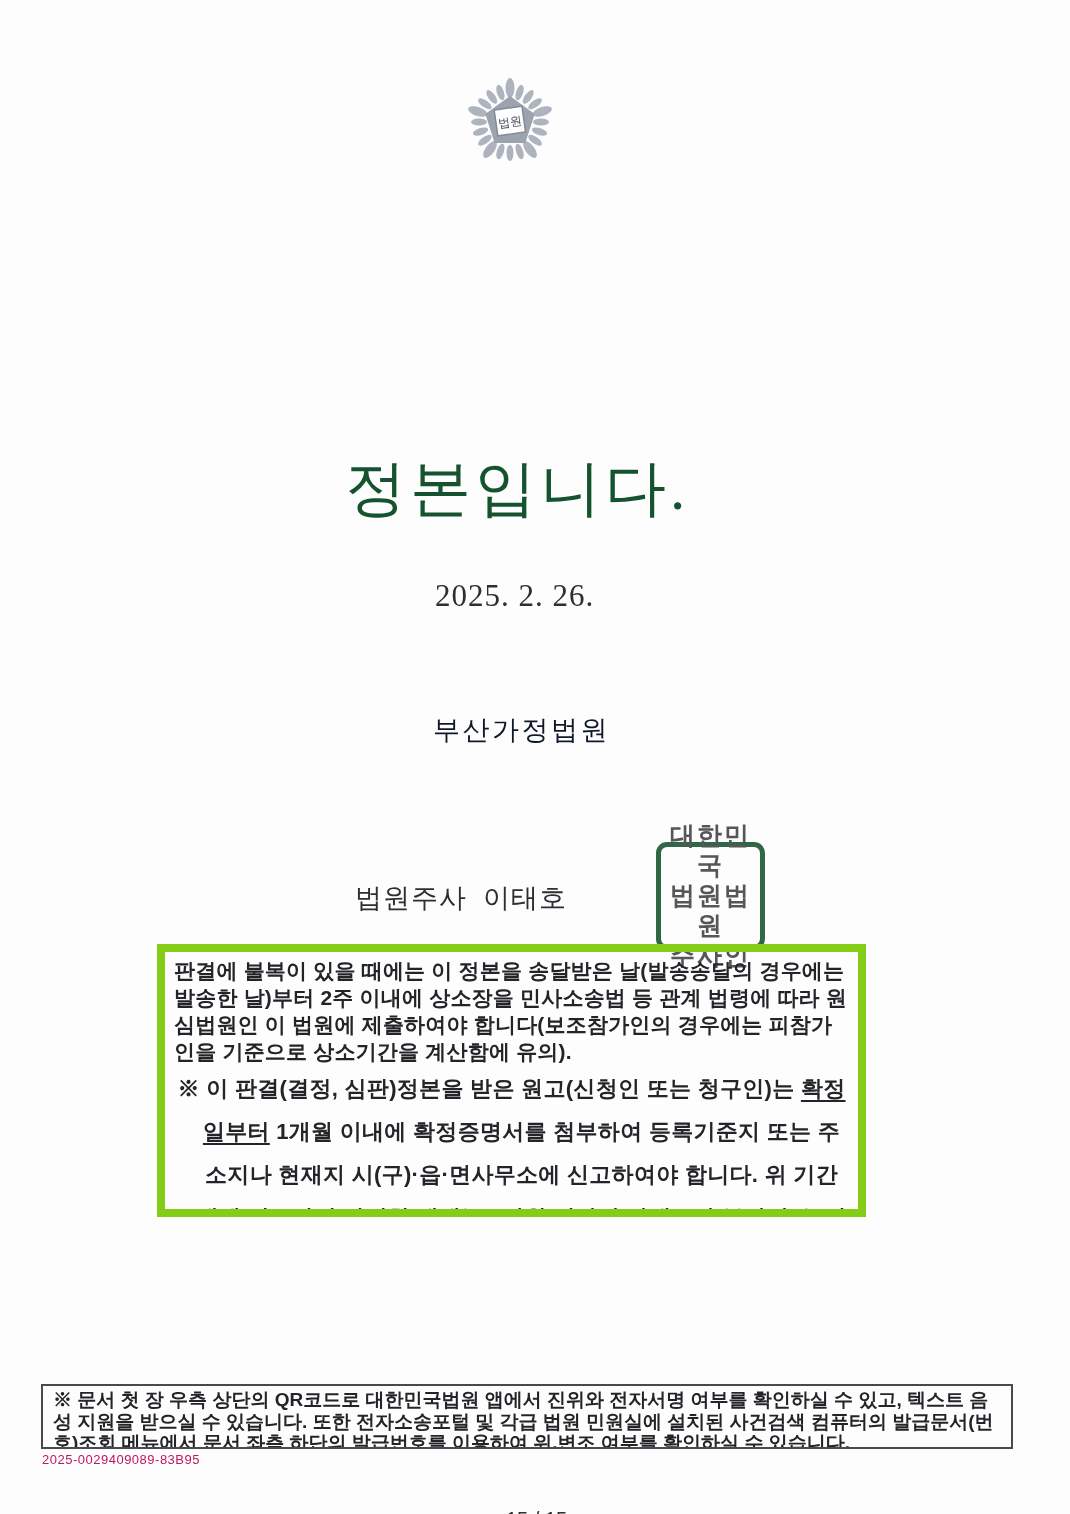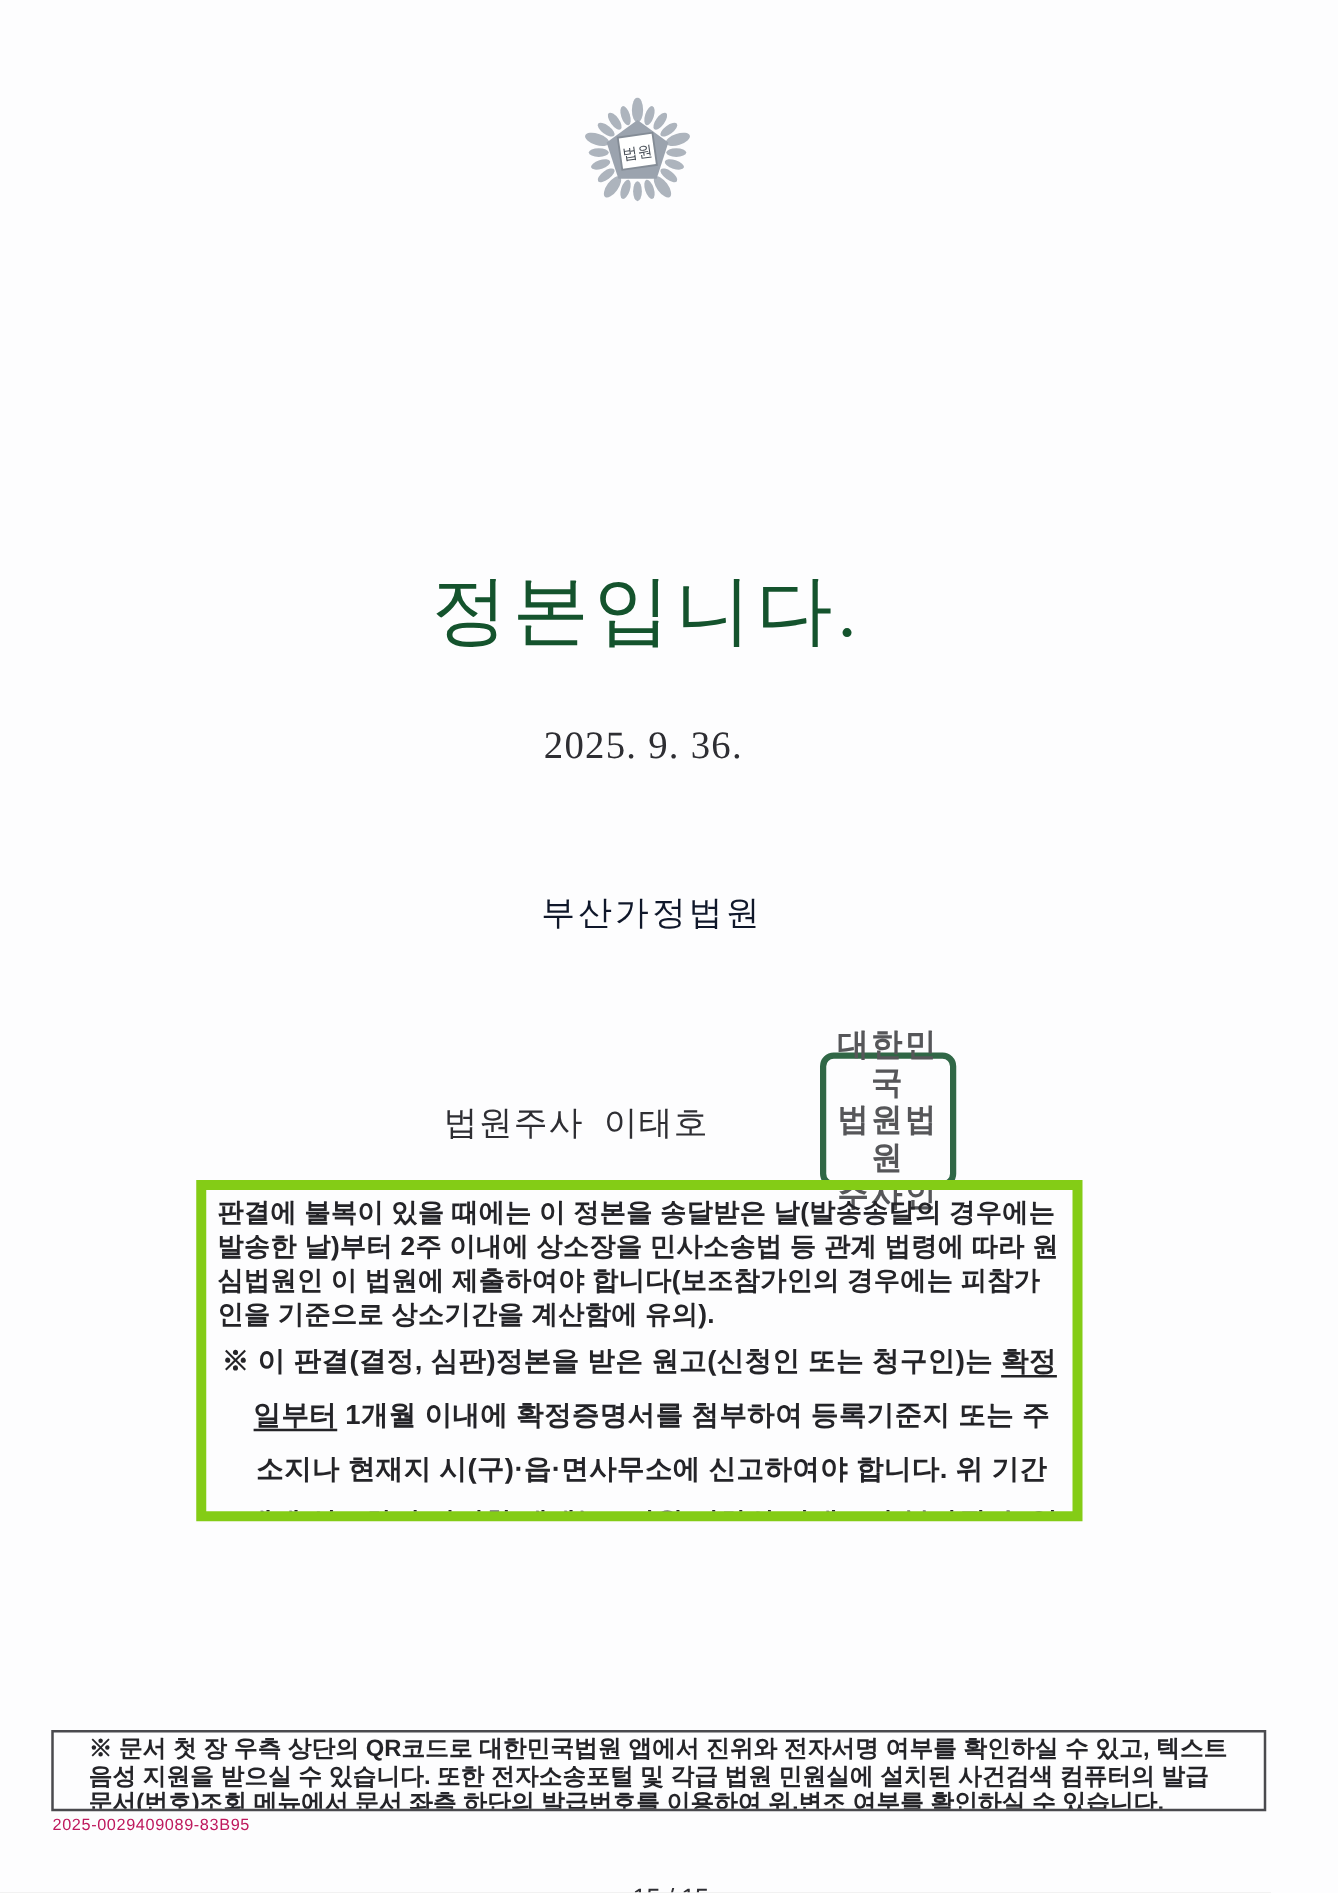--- a/index.html
+++ b/index.html
@@ -53,21 +53,21 @@
     letter-spacing:0.2px; color:#242428;
   }
   .notice-para2 {
     margin:2px 0 0 0; font-weight:bold; font-size:22px; line-height:43px;
     letter-spacing:0.3px; color:#242428; padding-left:20px; text-indent:-20px;text-align:center;
   }
   .u { text-decoration:underline; text-underline-offset:4px; }
   
   .footer-box {
     position:absolute; left:41px; top:1384px; width:972px; height:65px;
-    border:2px solid #4a4a4e; box-sizing:border-box; padding:3px 28px;
+    border:2px solid #4a4a4e; box-sizing:border-box; padding:3px 10px;
     overflow:hidden;
   }
   .footer-box p {
     margin:0; font-weight:bold; font-size:19px; line-height:21.5px; color:#242428;
   }
   .doc-number {
     position:absolute; left:42px; top:1452px; font-size:13px;
     letter-spacing:0.5px; color:#be185d; white-space:nowrap;
   }
   .page-number {
@@ -105,21 +105,21 @@
     </g>
     <polygon points="50,18 74.7,36 65.3,65 34.7,65 25.3,36" fill="#9ba3ae"></polygon>
     <g transform="rotate(-8 50 44)">
       <rect x="36" y="30" width="28" height="26" fill="#ffffff" stroke="#848c96" stroke-width="1.5"></rect>
       <text x="50" y="48" text-anchor="middle" font-size="12" fill="#454c55">법원</text>
     </g>
   </svg>
 
   <div class="doc-title">정본입니다.</div>
 
-  <div class="doc-date">2025. 9. 36.</div>
+  <div class="doc-date">2025. 2. 26.</div>
 
   <div class="court-name">부산가정법원</div>
 
   <div class="clerk-line">
     <span>법원주사</span><span class="clerk-name">이태호</span>
   </div>
 
   <div class="seal">
     <div class="seal-row">대한민국</div>
     <div class="seal-row">법원법원</div>

